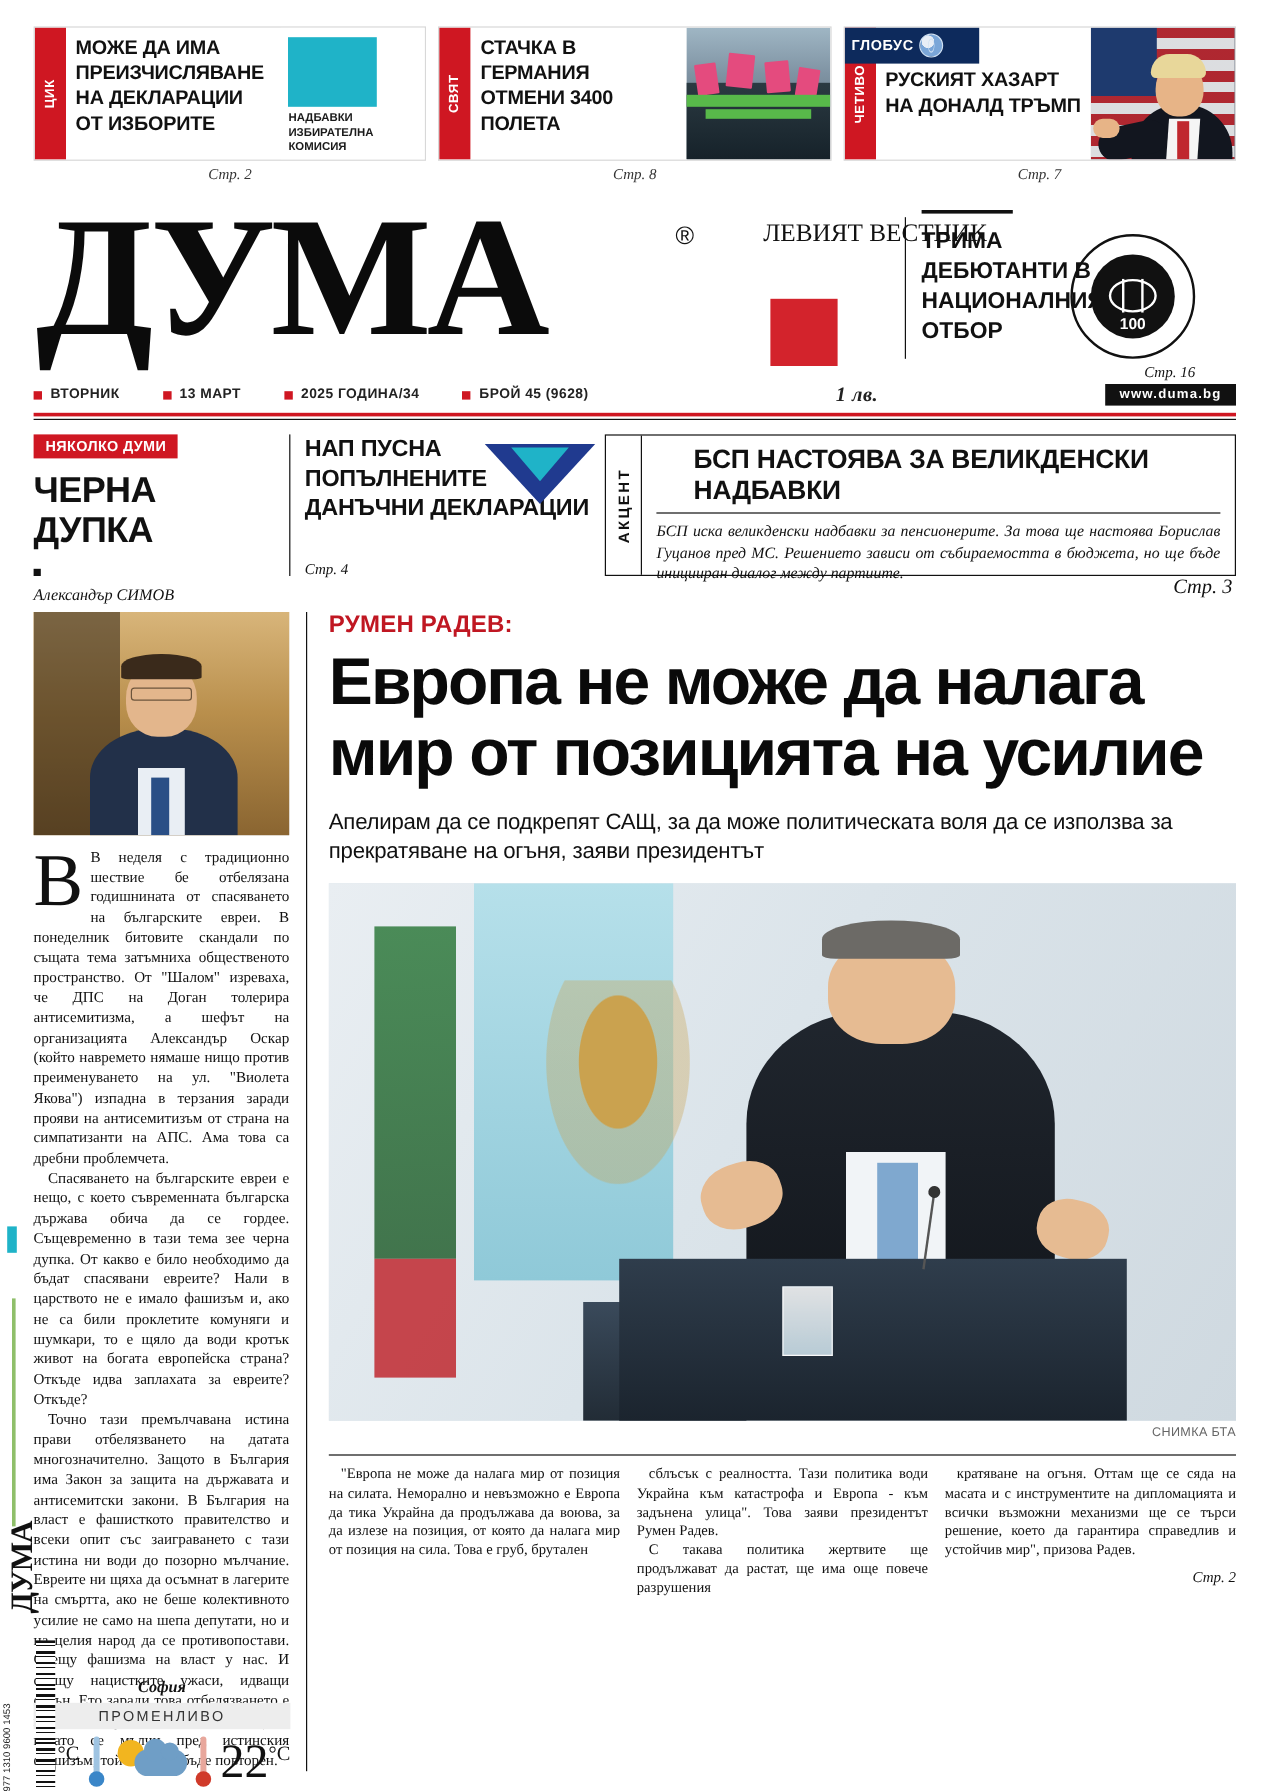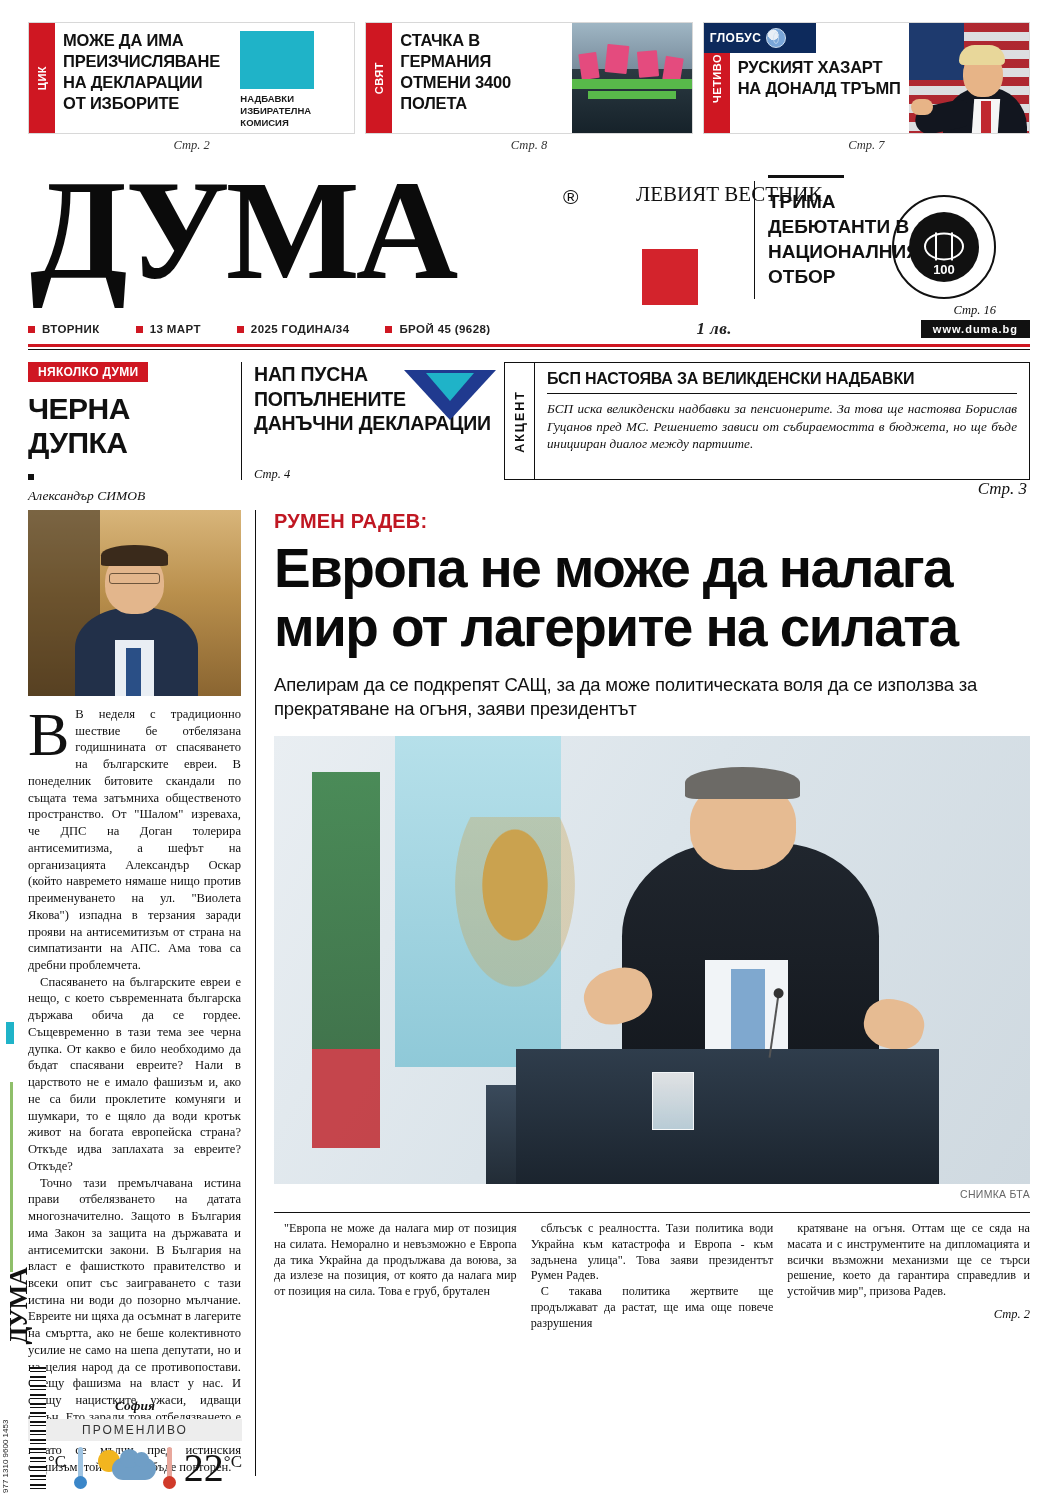--- a/index.html
+++ b/index.html
@@ -158,22 +158,22 @@
      border-top:50px solid #203a8f;}
   .tri-inner { position:absolute; left:22px; top:3px; width:0; height:0;
      border-left:24px solid transparent; border-right:24px solid transparent; border-top:28px solid #1fb3c8;}
   .str4 { position:absolute; left:12px; bottom:-2px; font-style:italic; font-size:12.5px;}
 
   .col-c { flex:1; border:1px solid #111; display:flex; position:relative; }
   .akcent { width:30px; border-right:1px solid #111; display:flex; align-items:center; justify-content:center;}
   .akcent span { writing-mode:vertical-rl; transform:rotate(180deg);
      font-family:"Liberation Sans",sans-serif; font-weight:bold; font-size:12.5px; letter-spacing:2px;}
   .akcent-body { padding:7px 12px 0 12px; flex:1;}
-  .bsp-head { font-family:"Liberation Sans",sans-serif; font-weight:bold; font-size:16px;
-     letter-spacing:-0.2px;}
+  .bsp-head { font-family:"Liberation Sans",sans-serif; font-weight:bold; font-size:22px;
+     letter-spacing:-0.2px;margin-left:31px;}
   .bsp-rule { height:1px; background:#111; margin:5px 0 6px;}
   .bsp-body { font-style:italic; font-size:13.2px; line-height:1.34; text-align:justify;}
   .str3 { position:absolute; right:2px; bottom:-20px; font-style:italic; font-size:17px;}
 
   
   .main { display:flex; margin-top:30px; }
   .left-col { width:228px; padding-right:14px; border-right:1px solid #111;}
   .portrait { width:100%; height:186px; margin-bottom:10px; position:relative; overflow:hidden;
      background:linear-gradient(160deg,#cfa96a 0%,#a97f3f 55%,#6b4d23 100%);}
   .pt-wall { position:absolute; inset:0; background:
@@ -440,21 +440,21 @@
       </div>
       <div class="lead-text">
         <p><span class="dropcap">В</span><span>В неделя с традиционно шествие бе отбелязана годишнината от спасяването на българските евреи. В понеделник битовите скандали по същата тема затъмниха общественото пространство. От "Шалом" изреваха, че ДПС на Доган толерира антисемитизма, а шефът на организацията Александър Оскар (който навремето нямаше нищо против преименуването на ул. "Виолета Якова") изпадна в терзания заради прояви на антисемитизъм от страна на симпатизанти на АПС. Ама това са дребни проблемчета.</span></p>
         <p>Спасяването на българските евреи е нещо, с което съвременната българска държава обича да се гордее. Същевременно в тази тема зее черна дупка. От какво е било необходимо да бъдат спасявани евреите? Нали в царството не е имало фашизъм и, ако не са били проклетите комуняги и шумкари, то е щяло да води кротък живот на богата европейска страна? Откъде идва заплахата за евреите? Откъде?</p>
         <p>Точно тази премълчавана истина прави отбелязването на датата многозначително. Защото в България има Закон за защита на държавата и антисемитски закони. В България на власт е фашисткото правителство и всеки опит със заиграването с тази истина ни води до позорно мълчание. Евреите ни щяха да осъмнат в лагерите на смъртта, ако не беше колективното усилие не само на шепа депутати, но и на целия народ да се противопостави. Срещу фашизма на власт у нас. И срещу нацистките ужаси, идващи отвън. Ето заради това отбелязването е пълно с гузно мълчание. Защото, когато се мълчи пред истинския фашизъм, той може да бъде повторен.</p>
       </div>
     </div>
 
     <div class="right-col">
       <div class="kicker">РУМЕН РАДЕВ:</div>
-      <div class="headline">Европа не може да налага мир от лагерите на силата</div>
+      <div class="headline">Европа не може да налага мир от позицията на усилие</div>
       <div class="subhead">Апелирам да се подкрепят САЩ, за да може политическата воля да се използва за прекратяване на огъня, заяви президентът</div>
 
       <div class="mainphoto">
         <div class="mp-bg"></div>
         <div class="mp-flagg"></div>
           <div class="mp-flagr"></div>
         <div class="mp-curtain"></div>
         <div class="mp-emblem"></div>
         <div class="mp-desk2"></div>
         <div class="mp-body"></div>

